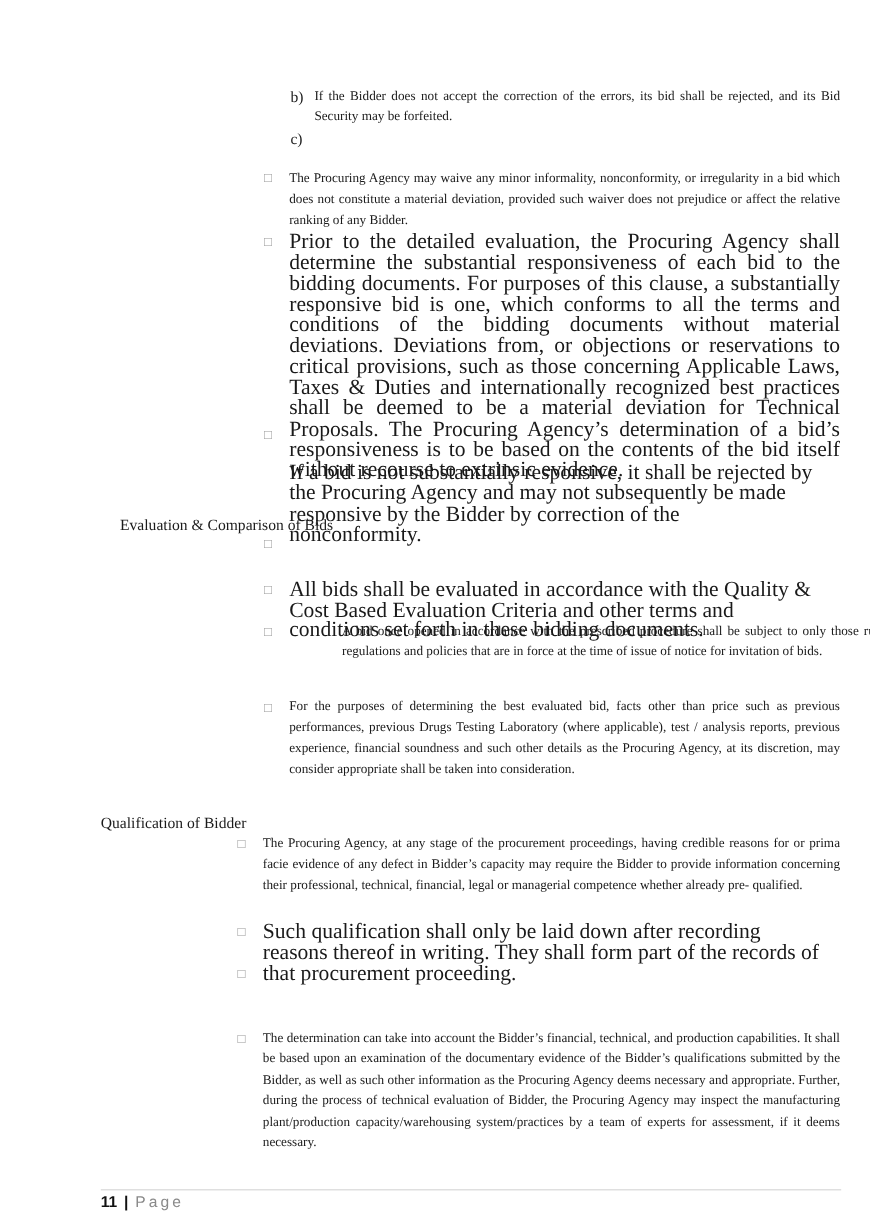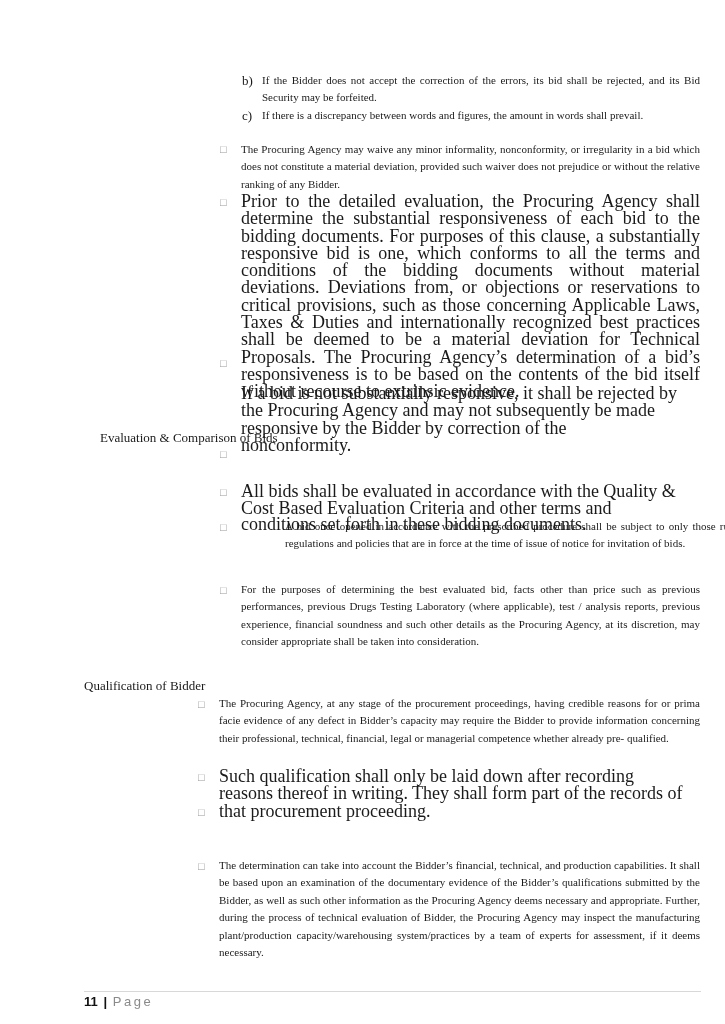--- a/index.html
+++ b/index.html
@@ -23,24 +23,23 @@
   </style>
 </head>
 <body>
 
 <div class="page">
 
   <span class="lettermark" style="left:242px; top:72px;">b)</span>
   <div class="para justify" style="left:262px; top:72px; width:438px;">If the Bidder does not accept the correction of the errors, its bid shall be rejected, and its Bid Security may be forfeited.</div>
 
   <span class="lettermark" style="left:242px; top:107px;">c)</span>
-  <div class="para" style="left:262px; top:107px; width:430px;">If there is a discrepancy between words and figures, the amount in words shall prevail.</div>
 
   <span class="marker" style="left:220px; top:143px;">□</span>
-  <div class="para justify" style="left:241px; top:141px; width:459px;">The Procuring Agency may waive any minor informality, nonconformity, or irregularity in a bid which does not constitute a material deviation, provided such waiver does not prejudice or without the relative ranking of any Bidder.</div>
+  <div class="para justify" style="left:241px; top:141px; width:459px;">The Procuring Agency may waive any minor informality, nonconformity, or irregularity in a bid which does not constitute a material deviation, provided such waiver does not prejudice or affect the relative ranking of any Bidder.</div>
 
   <span class="marker" style="left:220px; top:196px;">□</span>
   <div class="para justify small" style="left:241px; top:193px; width:459px; line-height:17.3px;">Prior to the detailed evaluation, the Procuring Agency shall determine the substantial responsiveness of each bid to the bidding documents. For purposes of this clause, a substantially responsive bid is one, which conforms to all the terms and conditions of the bidding documents without material deviations. Deviations from, or objections or reservations to critical provisions, such as those concerning Applicable Laws, Taxes &amp; Duties and internationally recognized best practices shall be deemed to be a material deviation for Technical Proposals. The Procuring Agency’s determination of a bid’s responsiveness is to be based on the contents of the bid itself without recourse to extrinsic evidence.</div>
 
   <span class="marker" style="left:220px; top:357px;">□</span>
   <div class="para small" style="left:241px; top:354px; width:440px;margin-top:31px;">If a bid is not substantially responsive, it shall be rejected by the Procuring Agency and may not subsequently be made responsive by the Bidder by correction of the nonconformity.</div>
 
   <div class="heading" style="left:100px; top:429px;">Evaluation &amp; Comparison of Bids</div>
 
   <span class="marker" style="left:220px; top:448px;">□</span>

